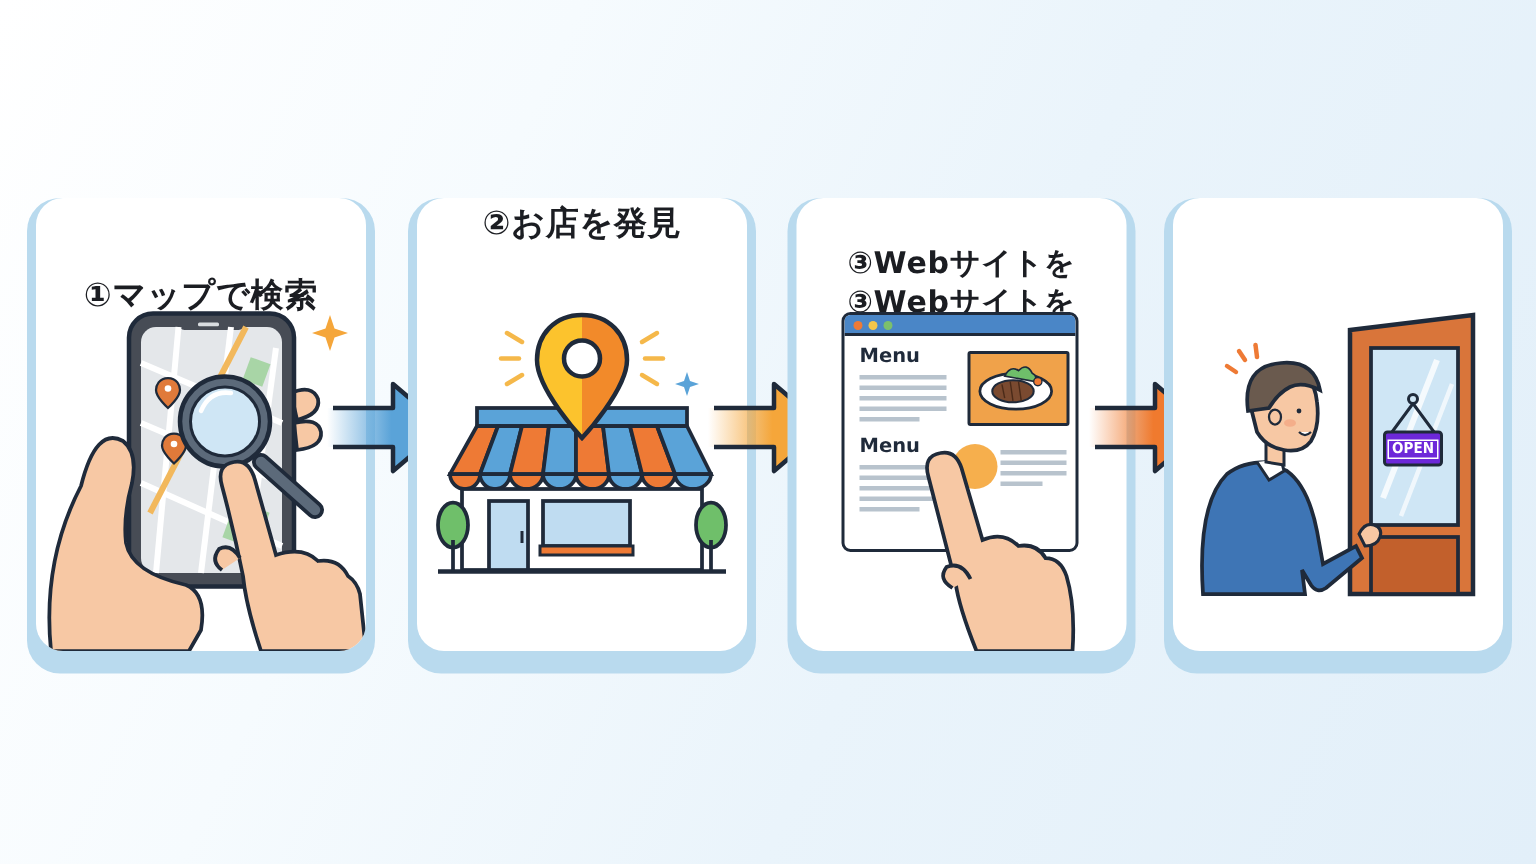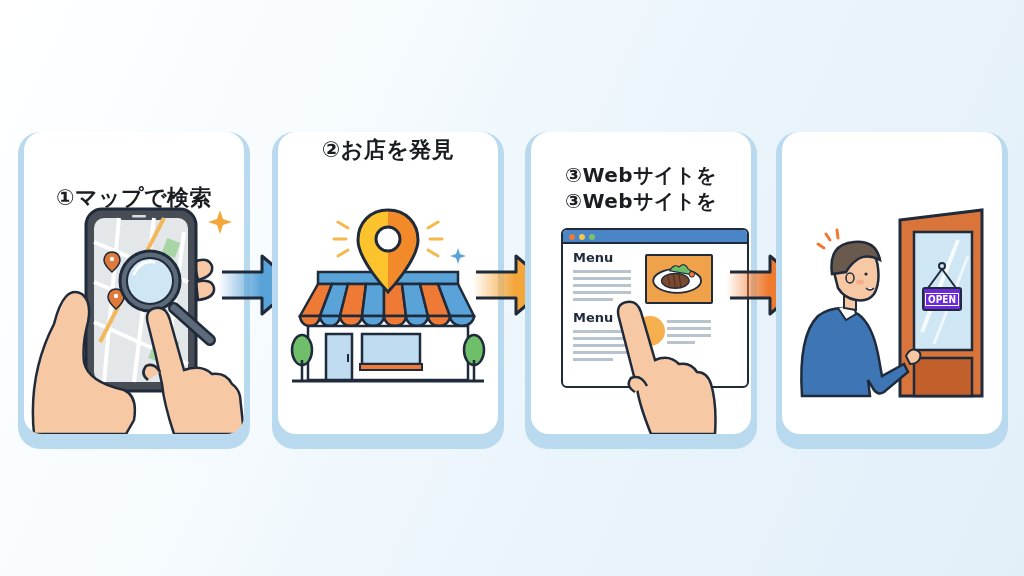--- a/index.html
+++ b/index.html
@@ -179,21 +179,21 @@
     <path d="M4 20 H44 V4 L78 33 L44 62 V46 H4" fill="none" stroke="#1f2a3a" stroke-width="3" stroke-linejoin="round"></path>
   </svg>
 
   <div class="card" style="left:525px;">
     <div class="card-inner">
       <div class="card-title two-line" style="top:30px;">
         <div>③Webサイトを</div>
         <div>③Webサイトを</div>
       </div>
 
-      <div style="position:absolute;left:30px;top:96px;width:188px;height:160px;border:2.5px solid #1f2a3a;border-radius:6px;background:#fff;overflow:hidden;text-decoration:underline;">
+      <div style="position:absolute;left:30px;top:76px;width:158px;height:160px;border:2.5px solid #1f2a3a;border-radius:6px;background:#fff;overflow:hidden;text-decoration:underline;">
         <div style="height:14px;background:#4a86c7;border-bottom:2px solid #1f2a3a;position:relative;">
           <span style="position:absolute;left:6px;top:4px;width:6px;height:6px;border-radius:50%;background:#ee7a35;"></span>
           <span style="position:absolute;left:16px;top:4px;width:6px;height:6px;border-radius:50%;background:#f5c64a;"></span>
           <span style="position:absolute;left:26px;top:4px;width:6px;height:6px;border-radius:50%;background:#7cc06c;"></span>
         </div>
         <div style="position:absolute;left:10px;top:20px;font-weight:bold;font-size:13px;color:#1f2a3a;">Menu</div>
         <div style="position:absolute;left:10px;top:40px;width:58px;">
           <div style="height:3px;background:#b8c3cd;margin-bottom:4px;"></div>
           <div style="height:3px;background:#b8c3cd;margin-bottom:4px;"></div>
           <div style="height:3px;background:#b8c3cd;margin-bottom:4px;"></div>

